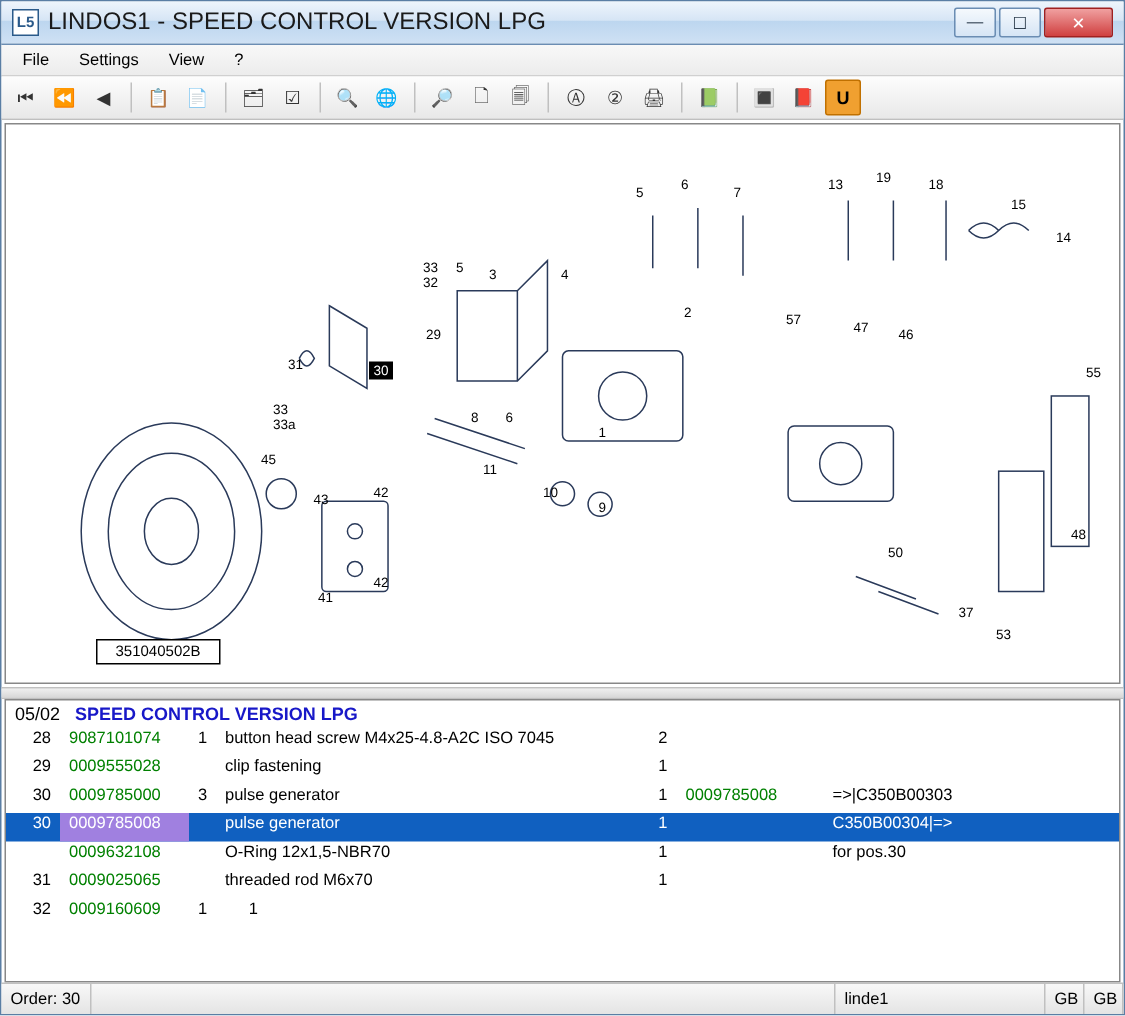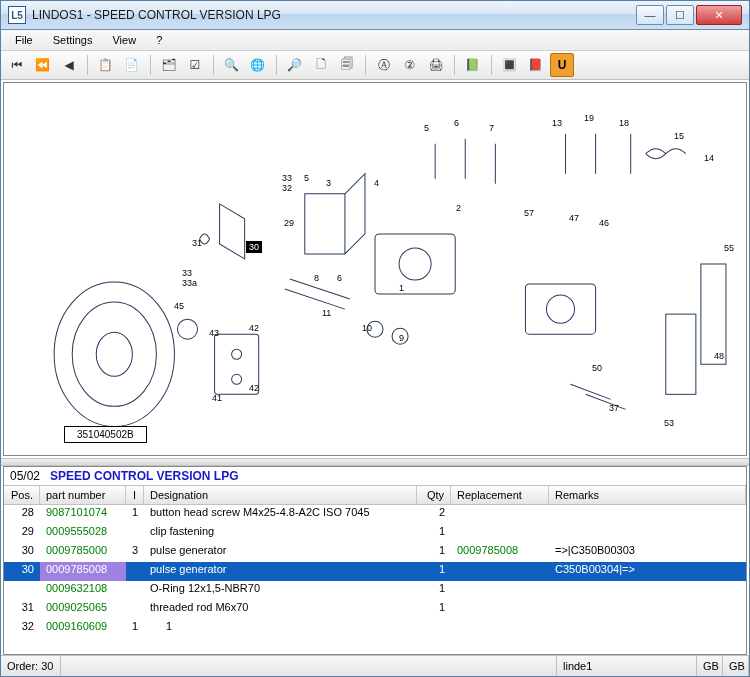--- a/index.html
+++ b/index.html
@@ -1,19 +1,19 @@
 <!DOCTYPE html>
 <html><head>
 <meta charset="utf-8">
 <style>
 html,body{margin:0;padding:0;font-family:"Segoe UI",Tahoma,sans-serif;font-size:11px;background:#fff;overflow:hidden}
 .window{width:750px;height:677px;display:flex;flex-direction:column;border:1px solid #5a7ea4;box-sizing:border-box;background:#fff}
 .titlebar{height:28px;background:linear-gradient(to bottom,#eef5fc 0%,#d6e5f5 45%,#bcd6ef 46%,#cfe1f4 100%);display:flex;align-items:center;padding:0 7px;border-bottom:1px solid #6b8db3}
 .titlebar .icon{width:16px;height:16px;margin-right:6px;display:flex;align-items:center;justify-content:center;font-weight:bold;color:#2a5a8a;font-size:10px;border:1px solid #2a5a8a;background:#fff}
-.titlebar .title{flex:1;color:#1a1a1a;font-size:12px}
+.titlebar .title{flex:1;color:#1a1a1a;font-size:16px}
 .winbtns{display:flex;gap:2px}
 .winbtn{width:26px;height:18px;border:1px solid #6b8db3;border-radius:2px;background:linear-gradient(to bottom,#f5f9fd,#d6e5f5);display:flex;align-items:center;justify-content:center;font-size:11px;color:#304050}
 .winbtn.close{background:linear-gradient(to bottom,#f0a0a0,#d04040);color:#fff;border-color:#a02020;width:44px}
 .menubar{height:20px;background:linear-gradient(to bottom,#f8f8f8,#ececec);display:flex;align-items:center;padding:0 6px;gap:4px;border-bottom:1px solid #d0d0d0}
 .menubar span{padding:2px 8px;color:#000}
 .toolbar{height:28px;background:linear-gradient(to bottom,#fdfdfd,#e8e8e8);display:flex;align-items:center;padding:0 4px;gap:2px;border-bottom:1px solid #bfbfbf}
 .tbtn{width:22px;height:22px;display:flex;align-items:center;justify-content:center;font-size:12px;color:#333;border:1px solid transparent;border-radius:2px}
 .tsep{width:1px;height:20px;background:#c0c0c0;margin:0 4px}
 .diagram{flex:0 0 372px;border:1px solid #888;margin:2px;position:relative;background:#fff;overflow:hidden}
 .diagram svg{width:100%;height:100%}
@@ -129,42 +129,33 @@
     <div class="dlabel" style="left:670px;top:48px">15</div><div class="dlabel" style="left:700px;top:70px">14</div>
     <div class="dlabel" style="left:278px;top:90px">33</div><div class="dlabel" style="left:278px;top:100px">32</div><div class="dlabel" style="left:300px;top:90px">5</div>
     <div class="dlabel" style="left:280px;top:135px">29</div><div class="dlabel" style="left:322px;top:95px">3</div><div class="dlabel" style="left:370px;top:95px">4</div><div class="dlabel" style="left:452px;top:120px">2</div>
     <div class="dlabel" style="left:520px;top:125px">57</div><div class="dlabel" style="left:565px;top:130px">47</div><div class="dlabel" style="left:595px;top:135px">46</div>
     <div class="dlabel" style="left:188px;top:155px">31</div><div class="dlabel" style="left:178px;top:185px">33</div><div class="dlabel" style="left:178px;top:195px">33a</div>
     <div class="dlabel" style="left:310px;top:190px">8</div><div class="dlabel" style="left:333px;top:190px">6</div>
     <div class="dlabel" style="left:318px;top:225px">11</div><div class="dlabel" style="left:358px;top:240px">10</div><div class="dlabel" style="left:395px;top:250px">9</div>
     <div class="dlabel" style="left:395px;top:200px">1</div>
     <div class="dlabel" style="left:170px;top:218px">45</div><div class="dlabel" style="left:205px;top:245px">43</div>
     <div class="dlabel" style="left:245px;top:240px">42</div><div class="dlabel" style="left:245px;top:300px">42</div><div class="dlabel" style="left:208px;top:310px">41</div>
-    <div class="dlabel" style="left:588px;top:280px">50</div><div class="dlabel" style="left:605px;top:320px">37</div><div class="dlabel" style="left:660px;top:335px">53</div>
+    <div class="dlabel" style="left:588px;top:280px">50</div><div class="dlabel" style="left:635px;top:320px">37</div><div class="dlabel" style="left:660px;top:335px">53</div>
     <div class="dlabel" style="left:710px;top:268px">48</div><div class="dlabel" style="left:720px;top:160px">55</div>
     <div class="dbox" style="left:60px;bottom:12px">351040502B</div>
   </div>
 
   <div class="splitter"></div>
 
   <div class="lower">
     <div class="gheader">
       <span class="sec">05/02</span>&nbsp;&nbsp;
       <span class="title">SPEED CONTROL VERSION LPG</span>
     </div>
     <div class="grid">
-      <div class="ghead">
-        <div class="gh c-pos">Pos.</div>
-        <div class="gh c-pn" style="color:#000">part number</div>
-        <div class="gh c-i">I</div>
-        <div class="gh c-des">Designation</div>
-        <div class="gh c-qty">Qty</div>
-        <div class="gh c-rep" style="color:#000">Replacement</div>
-        <div class="gh c-rem">Remarks</div>
-      </div>
       <div class="gbody" id="gbody">
           <div class="row">
             <div class="cell c-pos">28</div>
             <div class="cell c-pn">9087101074</div>
             <div class="cell c-i">1</div>
             <div class="cell c-des">button head screw M4x25-4.8-A2C  ISO 7045</div>
             <div class="cell c-qty">2</div>
             <div class="cell c-rep"></div>
             <div class="cell c-rem"></div>
           </div>
@@ -195,20 +186,21 @@
             <div class="cell c-rep"></div>
             <div class="cell c-rem">C350B00304|=&gt;</div>
           </div>
           <div class="row">
             <div class="cell c-pos"></div>
             <div class="cell c-pn">0009632108</div>
             <div class="cell c-i"></div>
             <div class="cell c-des">O-Ring 12x1,5-NBR70</div>
             <div class="cell c-qty">1</div>
             <div class="cell c-rep"></div>
+            <div class="cell c-rem">for pos.30</div>
           </div>
           <div class="row">
             <div class="cell c-pos">31</div>
             <div class="cell c-pn">0009025065</div>
             <div class="cell c-i"></div>
             <div class="cell c-des">threaded rod M6x70</div>
             <div class="cell c-qty">1</div>
             <div class="cell c-rep"></div>
             <div class="cell c-rem"></div>
           </div>

